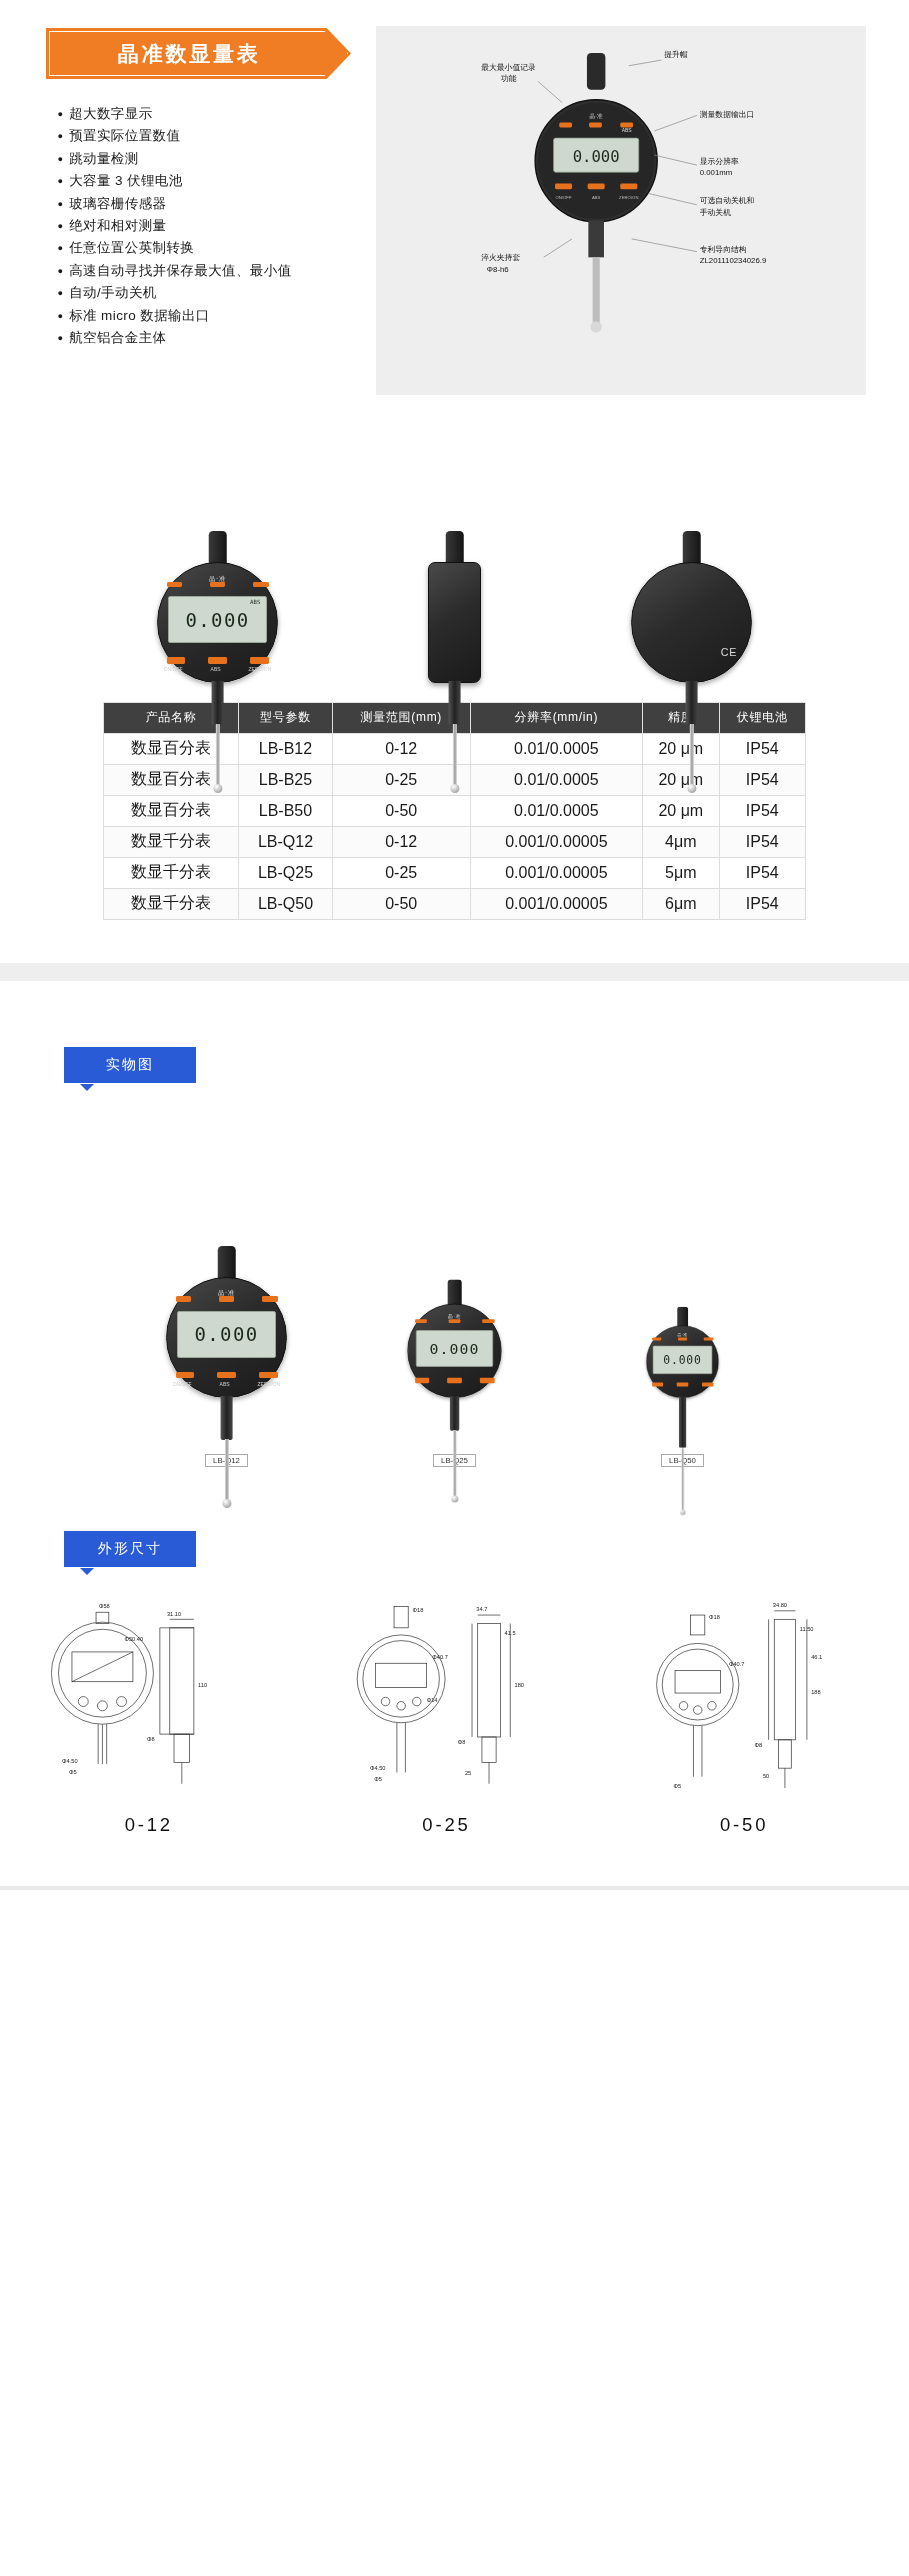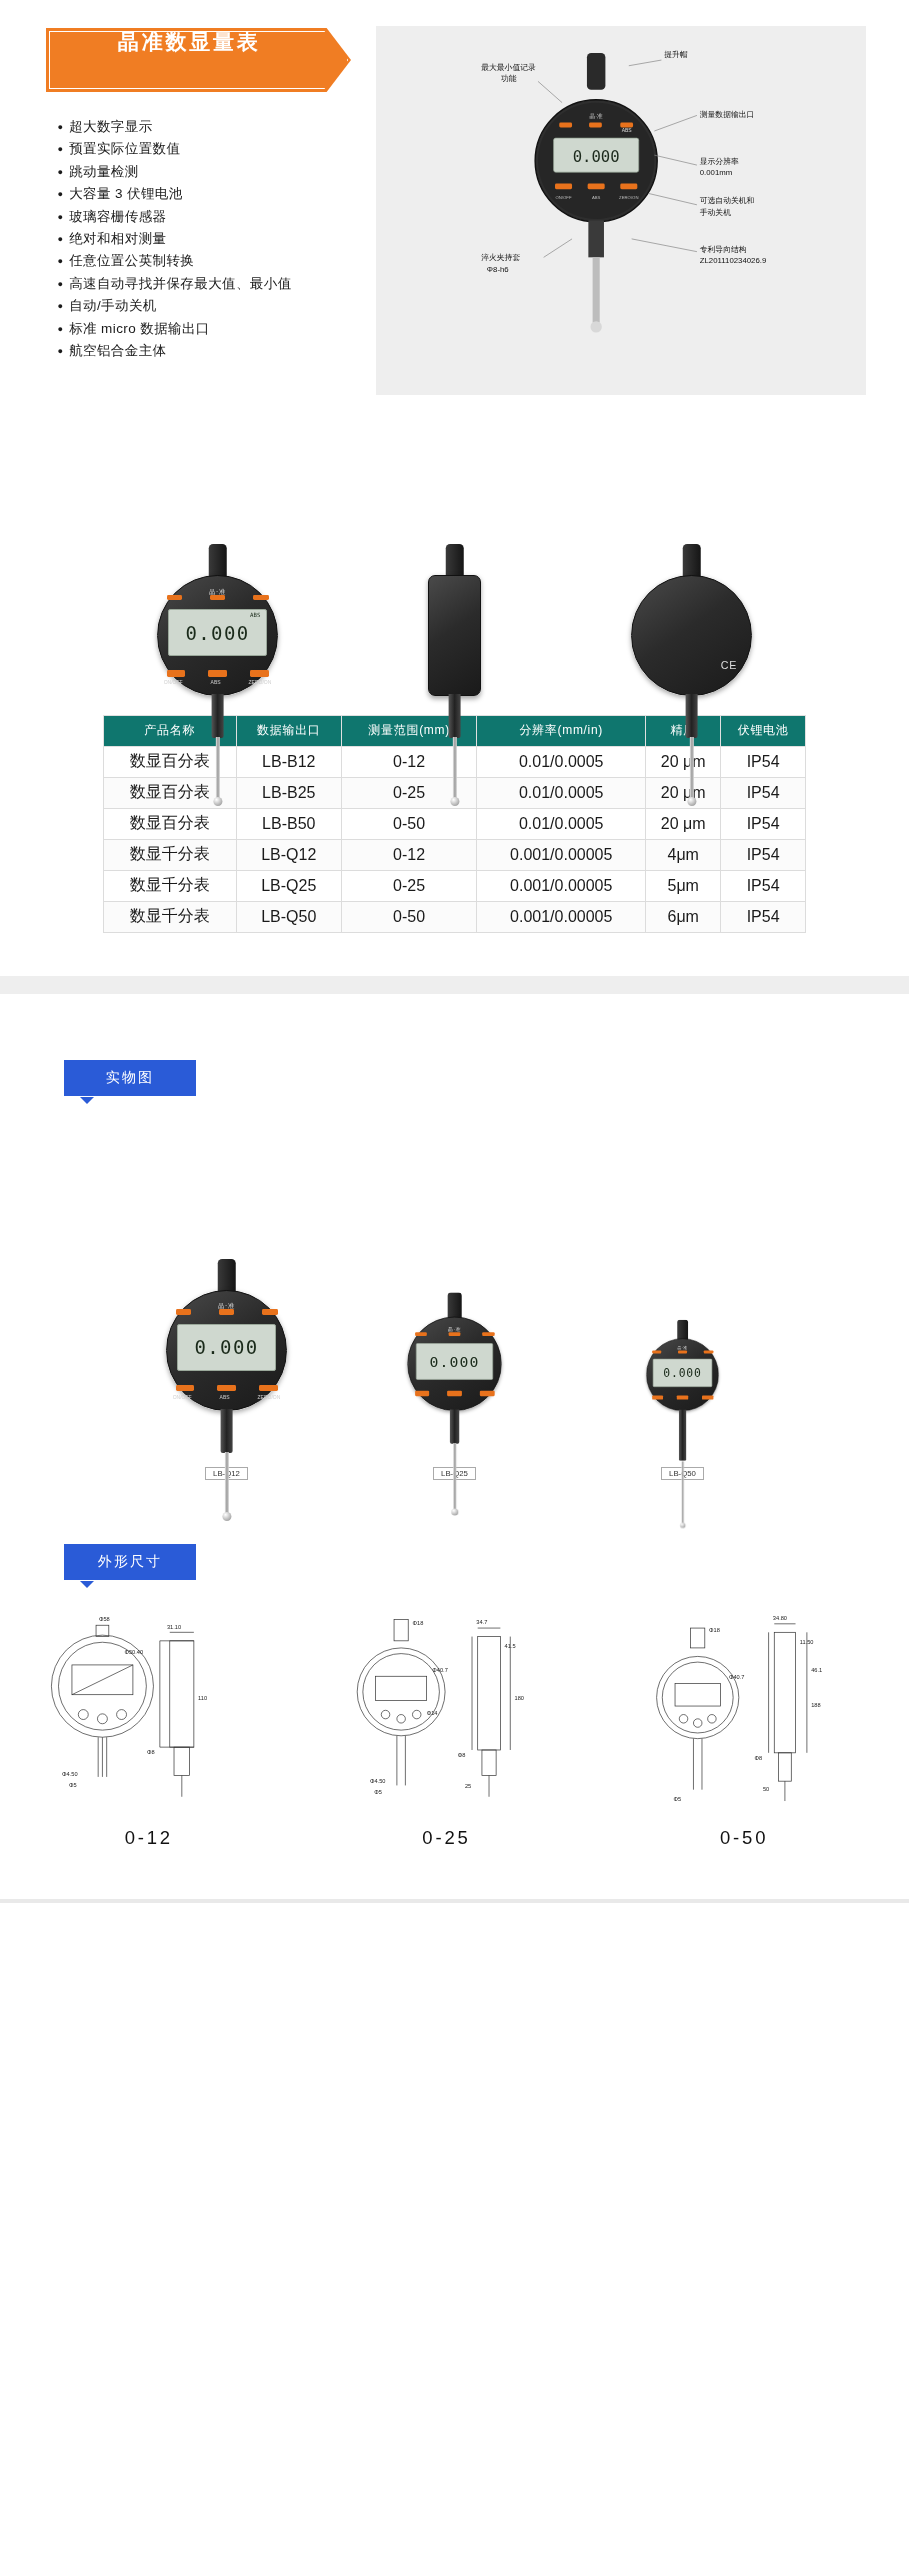--- a/index.html
+++ b/index.html
@@ -8,24 +8,24 @@
     background: #ffffff;
     font-family: "Liberation Sans", sans-serif;
     color: #222;
   }
   .page { width: 909px; position: relative; }
 
   
   .sec1 { padding: 28px 39px 43px 39px; position: relative; }
 
   .title-banner {
-    width: 305px; height: 64px;
+    width: 305px; height: 51px;
     background: #f07d23;
     position: relative;
-    display: flex; justify-content: center;
+    display: flex; align-items: center; justify-content: center;
     margin-left: 7px;
     clip-path: polygon(0 0, 92% 0, 100% 50%, 92% 100%, 0 100%);
   }
   .title-banner .inner {
     position: absolute; inset: 2.8px 2.8px 2.8px 2.8px;
     border: 1.4px solid #ffffff;
     clip-path: polygon(0 0, 92% 0, 100% 50%, 92% 100%, 0 100%);
   }
   .title-banner span {
     position: relative; z-index: 2;
@@ -132,21 +132,21 @@
   .sec-head::after {
     content: ""; position: absolute; left: 15.6px; bottom: -7.8px;
     border-left: 7.8px solid transparent; border-right: 7.8px solid transparent;
     border-top: 7.8px solid #2a5bd7;
   }
 
   
   .spec-table-wrap { padding: 0 64px; margin-top: 18.5px; }
   table.spec { width: 100%; border-collapse: collapse; }
   table.spec th {
-    background: #0f766e; color: #fff; font-size: 12px; font-weight: normal;
+    background: #404040; color: #fff; font-size: 12px; font-weight: normal;
     border: 0.7px solid #e0e0e0; height: 31px; letter-spacing: 0.7px;
   }
   table.spec td {
     border: 0.7px solid #dcdcdc; height: 31px; text-align: center;
     font-size: 16px; color: #1a1a1a;
   }
   table.spec tbody tr:nth-child(odd) { background: #ffffff; }
   table.spec tbody tr:nth-child(even) { background: #fbfbfb; }
 
   
@@ -301,21 +301,21 @@
         </div>
       </div>
     </div>
 
 
     <div class="spec-table-wrap">
       <table class="spec">
         <thead>
           <tr>
             <th>产品名称</th>
-            <th>数据输出口</th>
+            <th>型号参数</th>
             <th>测量范围(mm)</th>
             <th>分辨率(mm/in)</th>
             <th>精度</th>
             <th>伏锂电池</th>
           </tr>
         </thead>
         <tbody>
           <tr>
             <td>数显百分表</td>
             <td>LB-B12</td>

